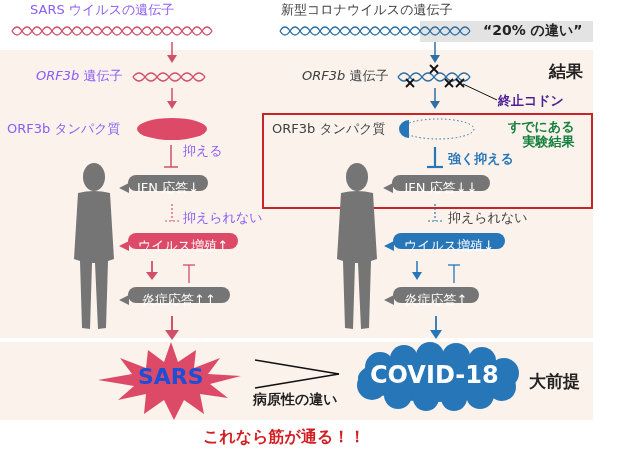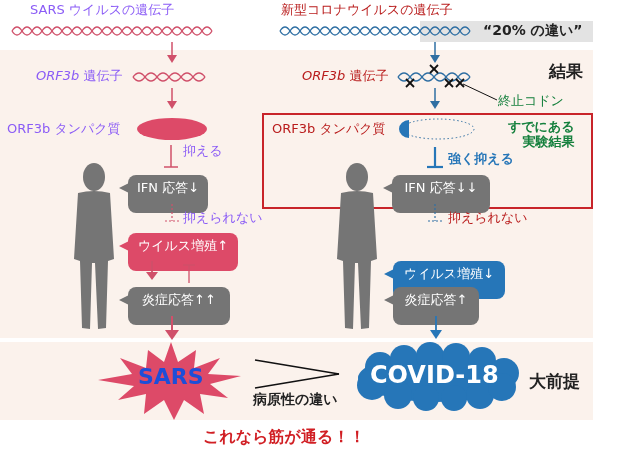--- a/index.html
+++ b/index.html
@@ -7,40 +7,40 @@
     width: 640px; height: 455px; position: relative; overflow: hidden;
     background: #ffffff;
     font-family: "DejaVu Sans", "Liberation Sans", sans-serif;
   }
   .abs { position: absolute; }
   .panel-top { left: 0; top: 50px; width: 593px; height: 288px; background: #fbf2ec; }
   .panel-bottom { left: 0; top: 342px; width: 593px; height: 78px; background: #fbf2ec; }
   .gray-band { left: 420px; top: 21px; width: 173px; height: 21px; background: #e3e3e3; }
 
   .txt-pink { color: #8b5cf6; }
-  .txt-blue { color: #b91c1c; }
+  .txt-blue { color: #404040; }
   .title { font-size: 13px; white-space: nowrap; }
   .label { font-size: 13px; white-space: nowrap; }
   .it { font-style: italic; }
 
   .bubble {
-    position: absolute; height: 38px; border-radius: 8px;
+    position: absolute; height: 16px; border-radius: 8px;
     color: #fff; font-size: 13px; line-height: 26px; text-align: center;
     white-space: nowrap;
   }
   .bubble::before {
     content: ""; position: absolute; left: -9px; top: 8px;
     border-top: 5px solid transparent; border-bottom: 5px solid transparent;
     border-right: 10px solid currentColor;
   }
   .b-gray { background: #757575; }
   .b-gray::before { border-right-color: #757575; }
   .b-pink { background: #dd4a68; }
   .b-pink::before { border-right-color: #dd4a68; }
-  .b-blue { background: #2676b8; margin-top: 28px; }
+  .b-blue { background: #2676b8; }
   .b-blue::before { border-right-color: #2676b8; }
 
   .result-box {
     left: 262px; top: 113px; width: 331px; height: 96px;
     border: 2px solid #c8242a; box-sizing: border-box;
   }
   .bold-side { font-size: 17px; font-weight: bold; color: #222; white-space: nowrap; }
   .exp-label { font-size: 13px; font-weight: bold; color: #15803d; text-align: right; line-height: 15px; }
   .diff-label { font-size: 14px; font-weight: bold; color: #222; white-space: nowrap; }
   .conclusion { font-size: 16px; font-weight: bold; color: #d11f24; white-space: nowrap; }
@@ -154,21 +154,21 @@
       <line x1="33" y1="3" x2="25" y2="11"></line>
     <line x1="1" y1="17" x2="9" y2="25"></line>
       <line x1="9" y1="17" x2="1" y2="25"></line>
     <line x1="40" y1="17" x2="48" y2="25"></line>
       <line x1="48" y1="17" x2="40" y2="25"></line>
     <line x1="51" y1="17" x2="59" y2="25"></line>
       <line x1="59" y1="17" x2="51" y2="25"></line>
   </g>
   <line x1="58" y1="22" x2="92" y2="38" stroke="#111" stroke-width="1"></line>
 </svg>
-<div class="abs label" style="left:498px; top:92px; color:#15803d;">終止コドン</div>
+<div class="abs label" style="left:498px; top:92px; color:#4c1d95;font-weight:bold;">終止コドン</div>
 
 <svg style="left:428px; top:88px;" width="14" height="22">
   <line x1="7" y1="0" x2="7" y2="16" stroke="#2f6fa3" stroke-width="1.5"></line>
   <polygon points="2,13 12,13 7,21" fill="#2f6fa3"></polygon>
 </svg>
 
 <div class="abs result-box"></div>
 <div class="abs exp-label" style="left:508px; top:119px;">
   <div>すでにある</div>
   <div>実験結果</div>

